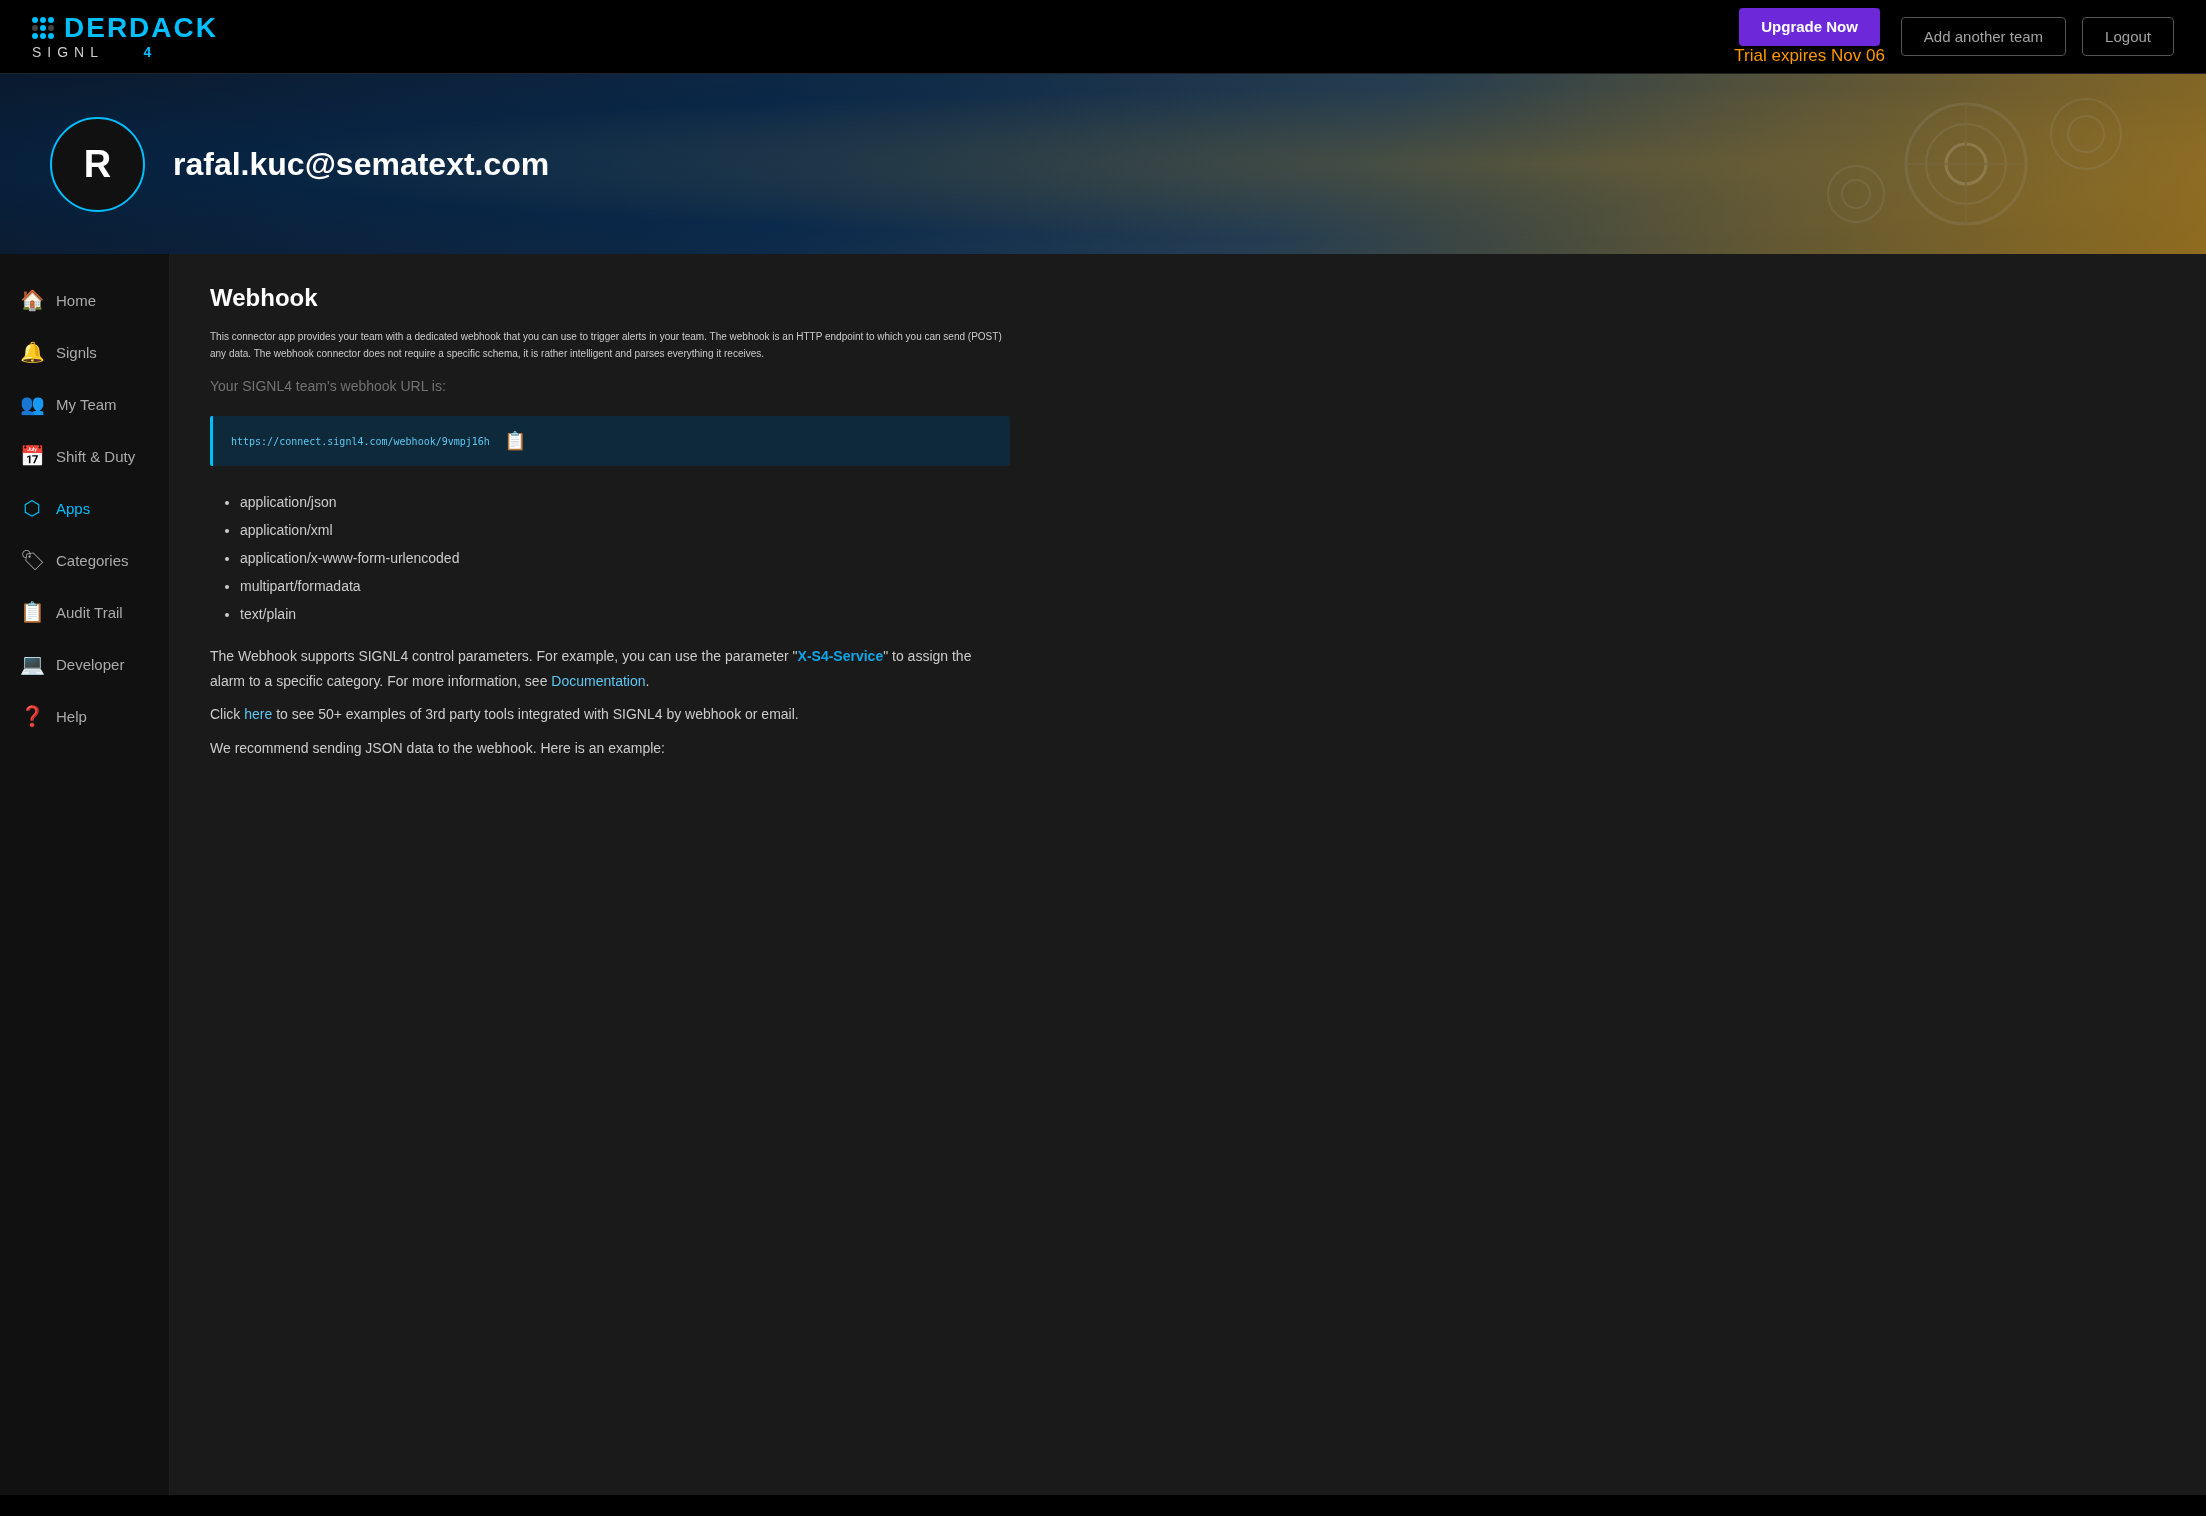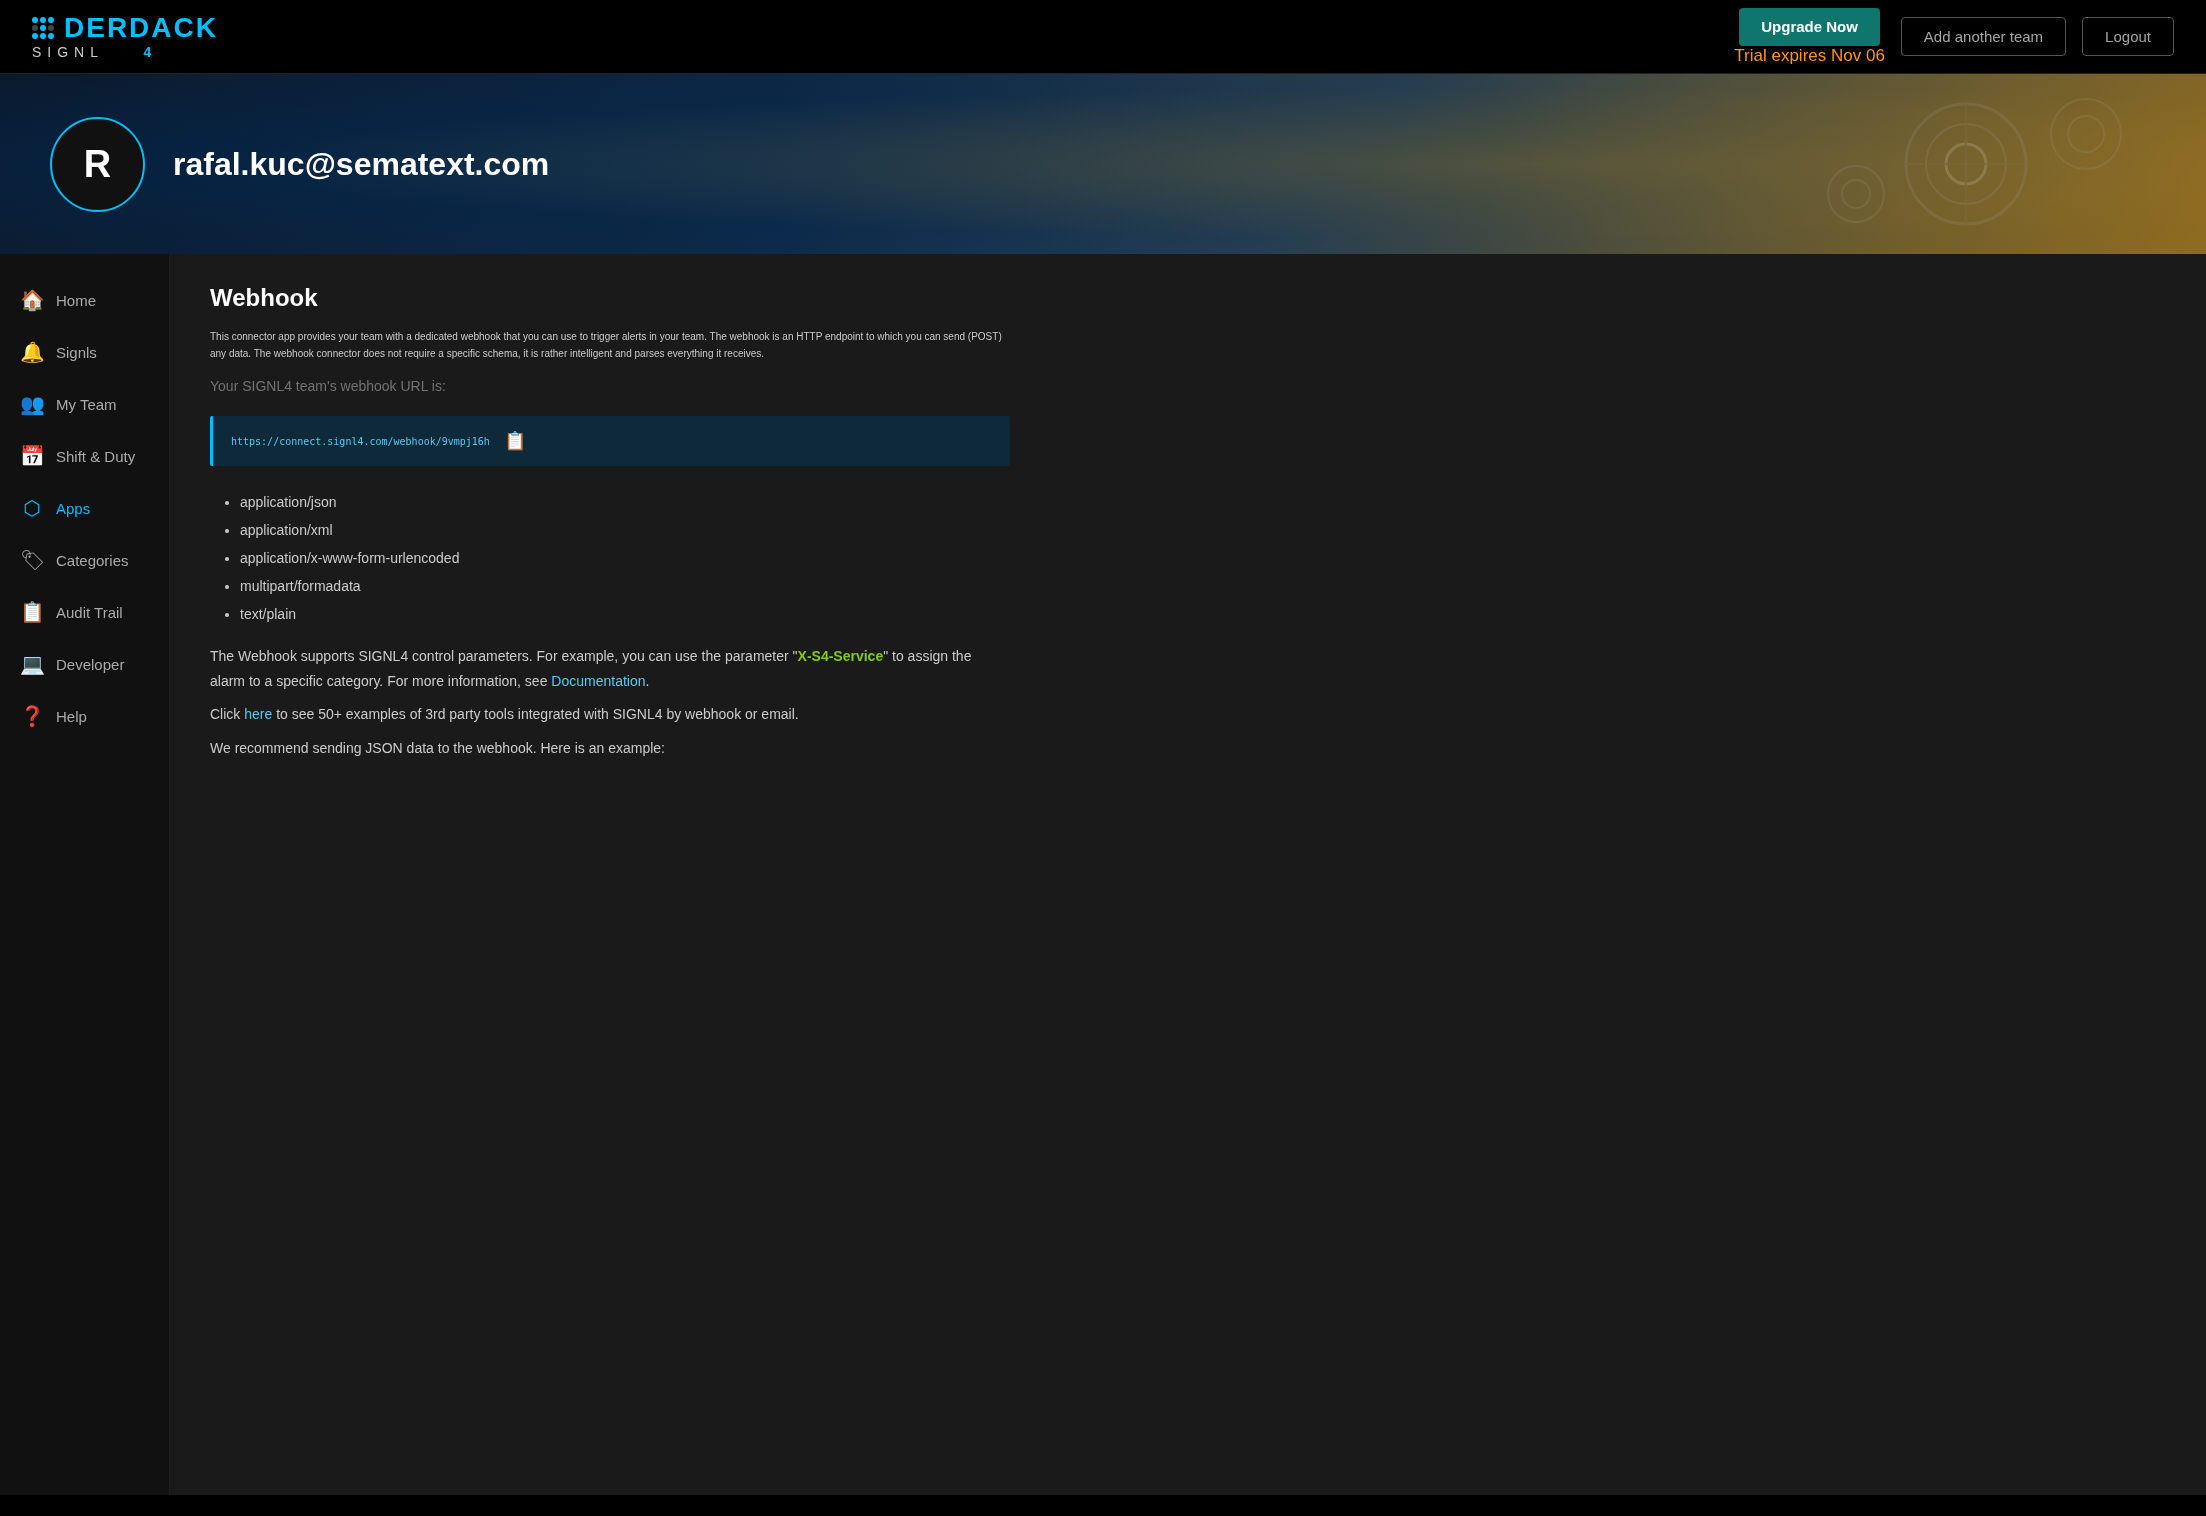--- a/index.html
+++ b/index.html
@@ -44,21 +44,21 @@
       color: #00bfff;
       font-style: normal;
       font-weight: bold;
     }
     .nav-right {
       display: flex;
       align-items: center;
       gap: 16px;
     }
     .btn-upgrade {
-      background: #0f766e;
+      background: #6d28d9;
       color: #fff;
       border: none;
       border-radius: 4px;
       padding: 10px 22px;
       font-size: 15px;
       font-weight: bold;
       cursor: pointer;
       display: flex;
       flex-direction: column;
       align-items: center;
@@ -236,21 +236,21 @@
       line-height: 2;
     }
     .signl4-params {
       font-size: 14px;
       color: #ccc;
       line-height: 1.8;
       max-width: 800px;
       margin-bottom: 8px;
     }
     .signl4-params strong {
-      color: #84cc16;
+      color: #0ea5e9;
     }
     .signl4-params a, .link-blue {
       color: #5bc8f5;
       text-decoration: none;
     }
     .recommend-text {
       font-size: 14px;
       color: #ccc;
       line-height: 1.8;
       max-width: 800px;

